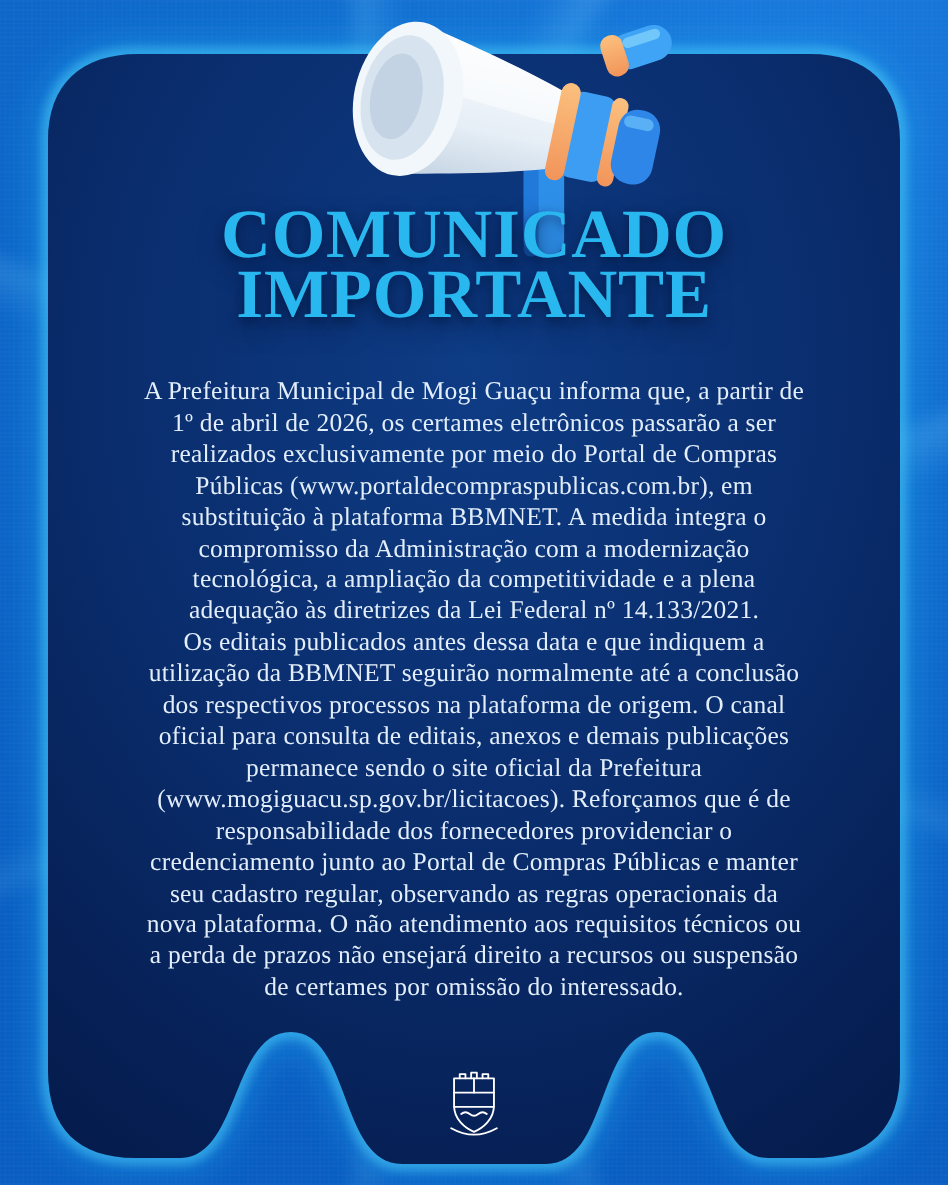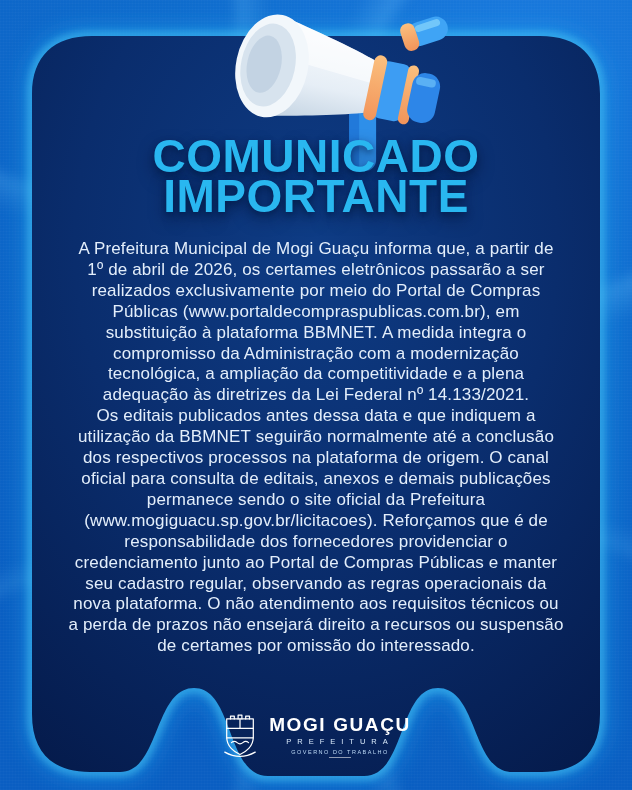--- a/index.html
+++ b/index.html
@@ -6,20 +6,21 @@
     margin: 0; padding: 0;
     width: 632px; height: 790px;
     overflow: hidden;
     font-family: "Liberation Sans", sans-serif;
   }
   .stage {
     position: relative;
     width: 632px; height: 790px;
     background: radial-gradient(130% 95% at 82% 6%, #1a7ade 0%, #0f6ccd 42%, #0a5ec2 100%);
     overflow: hidden;
+    font-family: Liberation Serif, serif;
   }
   
   .texture {
     position: absolute; inset: 0; z-index: 0; pointer-events: none;
     background-image:
       repeating-linear-gradient(0deg, rgba(255,255,255,.035) 0 1px, transparent 1px 3px),
       repeating-linear-gradient(90deg, rgba(255,255,255,.03) 0 1px, transparent 1px 3px);
     opacity: .5;
   }
   
@@ -41,21 +42,21 @@
     position: absolute; top: 136px; left: 0; right: 0;
     text-align: center; z-index: 3;
     font-weight: bold; letter-spacing: .5px;
     font-size: 46px; line-height: 40px;
     color: #29b7f0;
     text-shadow: 0 7px 16px rgba(2,14,44,.55), 0 3px 6px rgba(4,24,64,.5);
   }
   .title div { white-space: nowrap; }
 
   .body-text {
-    position: absolute; top: 239px; left: 46px; right: 46px; z-index: 3;
+    position: absolute; top: 251px; left: 46px; right: 46px; z-index: 3;
     text-align: center;
     color: #e3eefb;
     font-size: 17px; line-height: 20.9px; letter-spacing: .15px;
   }
   .body-text p { margin: 0; white-space: pre-line; }
   .body-text p + p { }
 
   .footer-logo {
     position: absolute; left: 0; right: 0; top: 712px; z-index: 3;
     display: flex; justify-content: center; align-items: center; gap: 10px;
@@ -186,21 +187,15 @@
       <path d="M10 7 v-3 h4 v3"></path>
       <path d="M18 7 v-4 h4 v4"></path>
       <path d="M26 7 v-3 h4 v3"></path>
       <path d="M6 7 h28 v19 c0 10 -8 16 -14 18.5 C14 42 6 36 6 26 Z"></path>
       <line x1="6" y1="17" x2="34" y2="17"></line>
       <line x1="20" y1="7" x2="20" y2="17"></line>
       <line x1="6" y1="27" x2="34" y2="27"></line>
       <path d="M11 32 q3 -2.5 6 0 q3 2.5 6 0 q3 -2.5 6 0"></path>
       <path d="M4 42 q16 9 32 0"></path>
     </svg>
-    <div class="logo-text">
-      <div class="logo-name">MOGI GUAÇU</div>
-      <div class="logo-sub">PREFEITURA</div>
-      <div class="logo-tagline">GOVERNO DO TRABALHO</div>
-      <div class="logo-rule"></div>
-    </div>
   </div>
 
 </div>
 
 </body></html>

